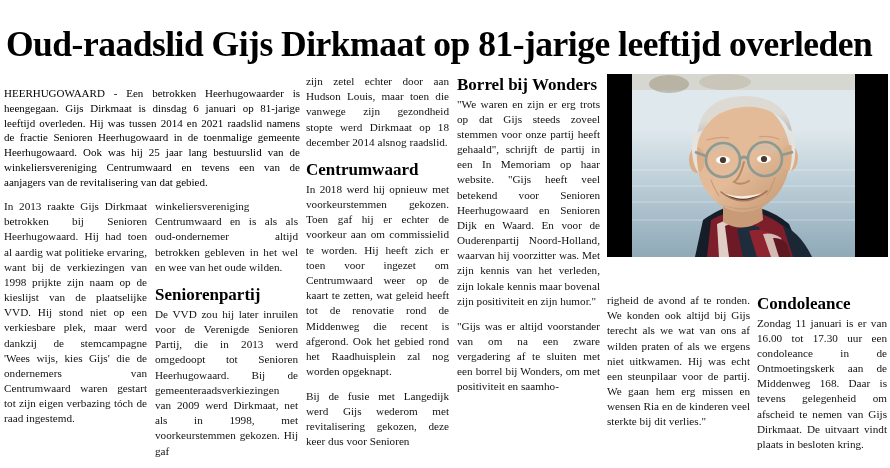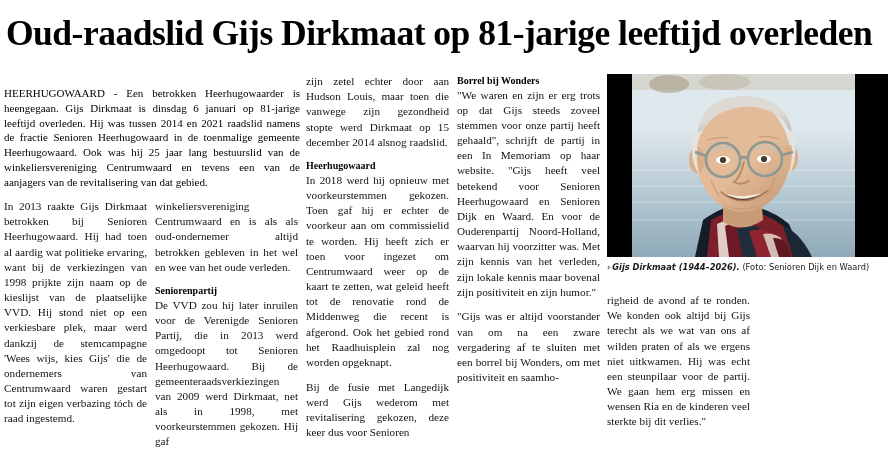--- a/index.html
+++ b/index.html
@@ -15,21 +15,21 @@
     font-family: "Liberation Serif", "DejaVu Serif", serif;
     color: #0f0f0f;
     -webkit-font-smoothing: antialiased;
   }
 
   .page {
     position: relative;
     width: 890px;
     height: 468px;
     box-sizing: border-box;
-    padding: 1px 4px;
+    padding: 12px 4px;
   }
 
   
   .headline {
     font-family: "Liberation Serif", "DejaVu Serif", serif;
     font-weight: bold;
     font-size: 35.5px;
     line-height: 1.02;
     letter-spacing: -0.5px;
     color: #000;
@@ -63,21 +63,21 @@
   .col p {
     margin: 0 0 9.5px 0;
     text-align: justify;
     hyphens: auto;
     -webkit-hyphens: auto;
   }
   .col p:last-child { margin-bottom: 0; }
 
   .subhead {
     font-weight: bold;
-    font-size: 10px;
+    font-size: 17px;
     line-height: 1.3;
     margin: 0 0 0.5px 0 !important;
     color: #000;
   }
 
   
   #col1 { left: 4px;   top: 199px; width: 143px; }
   #col2 { left: 155px; top: 199px; width: 143px; }
   #col3 { left: 306px; top: 74px;  width: 143px; }
   #col4 { left: 457px; top: 74px;  width: 143px; }
@@ -132,28 +132,28 @@
 
   <h1 class="headline">Oud-raadslid Gijs Dirkmaat op 81-jarige leeftijd overleden</h1>
 
   <div class="lead">HEERHUGOWAARD - Een betrokken Heerhugowaarder is heengegaan. Gijs Dirkmaat is dinsdag 6 januari op 81-jarige leeftijd overleden. Hij was tussen 2014 en 2021 raadslid namens de fractie Senioren Heerhugowaard in de toenmalige gemeente Heerhugowaard. Ook was hij 25 jaar lang bestuurslid van de winkeliersvereniging Centrumwaard en tevens een van de aanjagers van de revitalisering van dat gebied.</div>
 
   <div class="col" id="col1">
     <p>In 2013 raakte Gijs Dirkmaat betrokken bij Senioren Heerhugowaard. Hij had toen al aardig wat politieke ervaring, want bij de verkiezingen van 1998 prijkte zijn naam op de kieslijst van de plaatselijke VVD. Hij stond niet op een verkiesbare plek, maar werd dankzij de stemcampagne 'Wees wijs, kies Gijs' die de ondernemers van Centrumwaard waren gestart tot zijn eigen verbazing tóch de raad ingestemd.</p>
   </div>
 
   <div class="col" id="col2">
-    <p>winkeliersvereniging Centrumwaard en is als als oud-ondernemer altijd betrokken gebleven in het wel en wee van het oude verleden.</p>
+    <p>winkeliersvereniging Centrumwaard en is als als oud-ondernemer altijd betrokken gebleven in het wel en wee van het oude wilden.</p>
     <p class="subhead">Seniorenpartij</p>
     <p>De VVD zou hij later inruilen voor de Verenigde Senioren Partij, die in 2013 werd omgedoopt tot Senioren Heerhugowaard. Bij de gemeenteraadsverkiezingen van 2009 werd Dirkmaat, net als in 1998, met voorkeurstemmen gekozen. Hij gaf</p>
   </div>
 
   <div class="col" id="col3">
-    <p>zijn zetel echter door aan Hudson Louis, maar toen die vanwege zijn gezondheid stopte werd Dirkmaat op 15 december 2014 alsnog raadslid.</p>
-    <p class="subhead">Heerhugowaard</p>
+    <p>zijn zetel echter door aan Hudson Louis, maar toen die vanwege zijn gezondheid stopte werd Dirkmaat op 18 december 2014 alsnog raadslid.</p>
+    <p class="subhead">Centrumwaard</p>
     <p>In 2018 werd hij opnieuw met voorkeurstemmen gekozen. Toen gaf hij er echter de voorkeur aan om commissielid te worden. Hij heeft zich er toen voor ingezet om Centrumwaard weer op de kaart te zetten, wat geleid heeft tot de renovatie rond de Middenweg die recent is afgerond. Ook het gebied rond het Raadhuisplein zal nog worden opgeknapt.</p>
     <p>Bij de fusie met Langedijk werd Gijs wederom met revitalisering gekozen, deze keer dus voor Senioren</p>
   </div>
 
   <div class="col" id="col4">
     <p class="subhead">Borrel bij Wonders</p>
     <p>"We waren en zijn er erg trots op dat Gijs steeds zoveel stemmen voor onze partij heeft gehaald", schrijft de partij in een In Memoriam op haar website. "Gijs heeft veel betekend voor Senioren Heerhugowaard en Senioren Dijk en Waard. En voor de Ouderenpartij Noord-Holland, waarvan hij voorzitter was. Met zijn kennis van het verleden, zijn lokale kennis maar bovenal zijn positiviteit en zijn humor."</p>
     <p>"Gijs was er altijd voorstander van om na een zware vergadering af te sluiten met een borrel bij Wonders, om met positiviteit en saamho-</p>
   </div>
 
@@ -255,23 +255,23 @@
             <path d="M100 66 Q112 62 122 64"></path>
             <path d="M152 63 Q162 61 172 65"></path>
           </g>
 
           <path d="M114 130 Q136 142 159 129 Q136 139 114 130 Z" fill="#c08f6c" opacity="0.5"></path>
         </g>
       </svg>
     </div>
   </div>
 
-  <div class="caption">
-    <span class="arrow">›</span><span class="name">Gijs Dirkmaat (1944–2026).</span>
-    <span class="credit">(Foto: Senioren Dijk en Waard)</span>
-  </div>
 
   <div class="col" id="col5">
     <p>righeid de avond af te ronden. We konden ook altijd bij Gijs terecht als we wat van ons af wilden praten of als we ergens niet uitkwamen. Hij was echt een steunpilaar voor de partij. We gaan hem erg missen en wensen Ria en de kinderen veel sterkte bij dit verlies."</p>
   </div>
 
+  <div class="col" id="col6">
+    <p class="subhead">Condoleance</p>
+    <p>Zondag 11 januari is er van 16.00 tot 17.30 uur een condoleance in de Ontmoetingskerk aan de Middenweg 168. Daar is tevens gelegenheid om afscheid te nemen van Gijs Dirkmaat. De uitvaart vindt plaats in besloten kring.</p>
+  </div>
 
 </div>
 
 </body></html>

